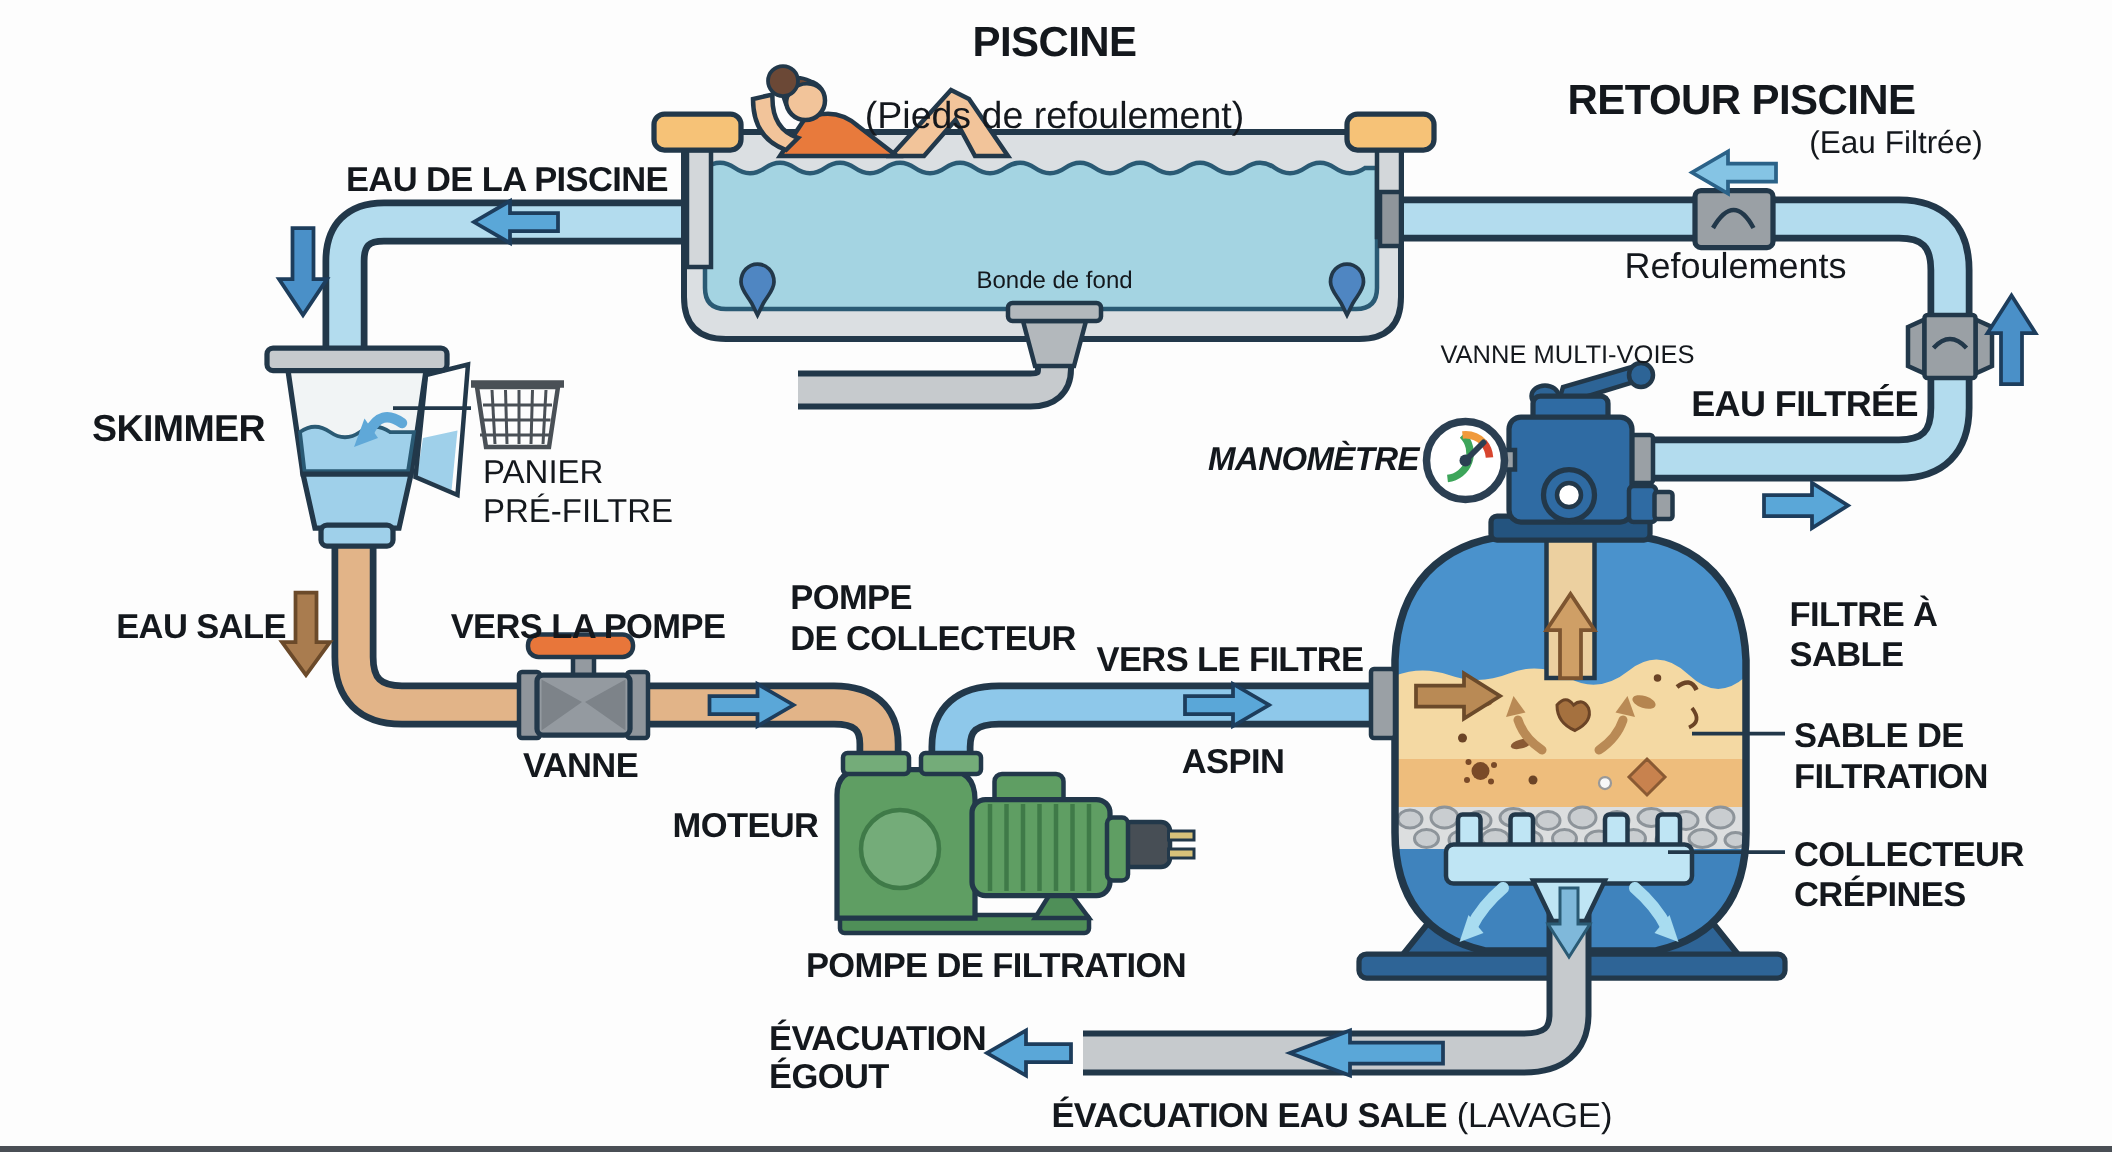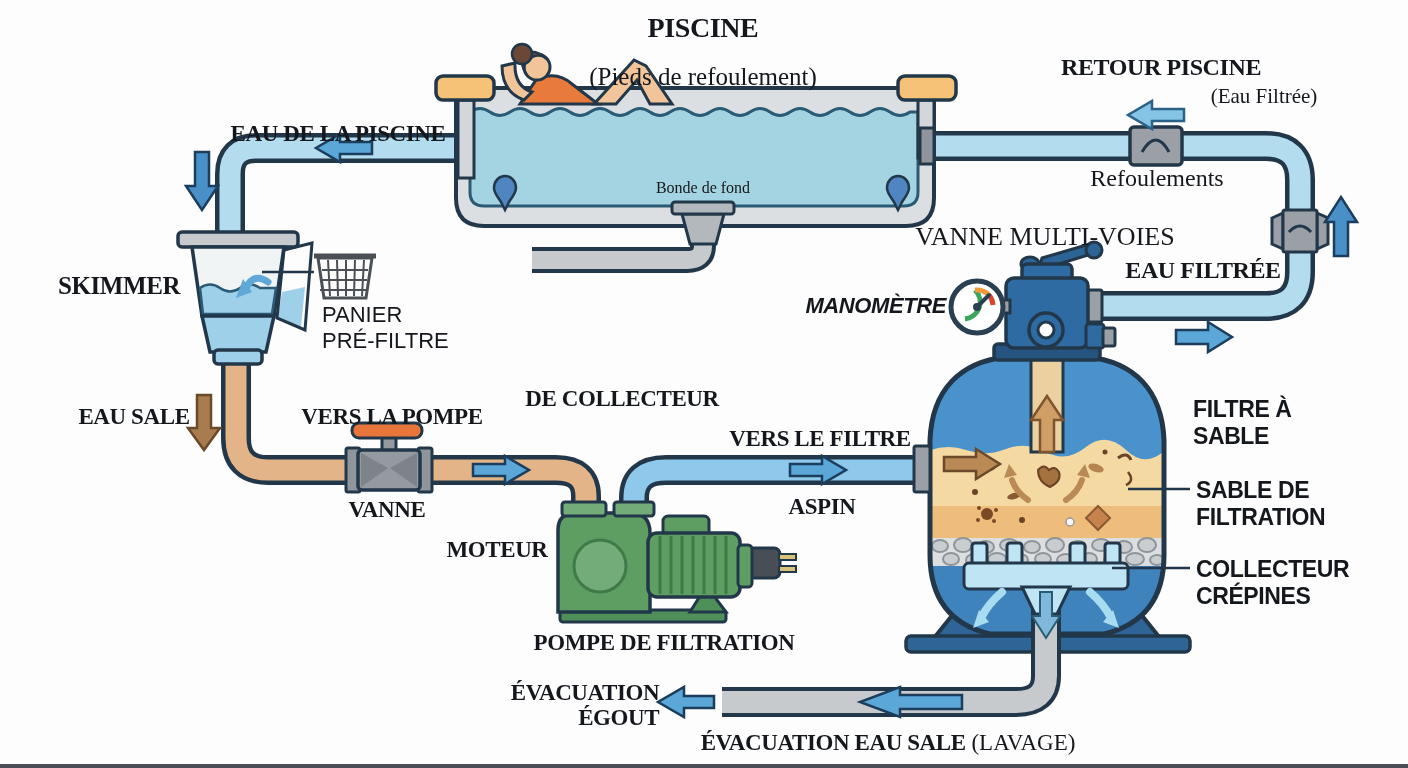--- a/index.html
+++ b/index.html
@@ -2,21 +2,21 @@
 <html><head>
 <meta charset="utf-8">
 <style>
   html,body{margin:0;padding:0;background:#ffffff;}
   #stage{position:relative;width:1408px;height:768px;background:#fdfdfd;overflow:hidden;
          font-family:"Liberation Sans", sans-serif;}
   #art{position:absolute;left:0;top:0;}
   .lbl{position:absolute;color:#14181d;font-weight:700;font-size:23px;letter-spacing:-0.4px;
        white-space:nowrap;line-height:26px;}
   .reg{font-weight:400;letter-spacing:0;}
-  .ctr{transform:translateX(-50%);text-align:right;font-family:Liberation Serif, serif;}
+  .ctr{transform:translateX(-50%);text-align:left;}
   .rt{text-align:right;}
 </style>
 </head>
 <body>
 
 <div id="stage">
 
 <svg id="art" width="1408" height="768" viewBox="0 0 1408 768">
   <defs>
     <clipPath id="tankClip">
@@ -268,44 +268,45 @@
     <polygon points="714,696 684,696 684,687 658,702 684,717 684,708 714,708" fill="#5aa7d8"></polygon>
   </g>
 
   <rect x="0" y="764" width="1408" height="4" fill="#4a4f55"></rect>
 </svg>
 
 <div class="lbl ctr" style="left:703px;top:15px;font-size:28px;">PISCINE</div>
 <div class="lbl ctr reg" style="left:703px;top:64px;font-size:25px;">(Pieds de refoulement)</div>
 <div class="lbl ctr reg" style="left:703px;top:175px;font-size:16px;">Bonde de fond</div>
 
-<div class="lbl ctr" style="left:338px;top:106px;margin-top:15px;">EAU DE LA PISCINE</div>
+<div class="lbl ctr" style="left:338px;top:106px;">EAU DE LA PISCINE</div>
 <div class="lbl ctr" style="left:119px;top:273px;font-size:25px;">SKIMMER</div>
 <div class="lbl reg" style="left:322px;top:302px;font-size:22px;">
   <div>PANIER</div>
   <div>PRÉ-FILTRE</div>
 </div>
 <div class="lbl ctr" style="left:134px;top:404px;">EAU SALE</div>
 
 <div class="lbl ctr" style="left:392px;top:404px;">VERS LA POMPE</div>
 <div class="lbl ctr" style="left:387px;top:497px;">VANNE</div>
 
 <div class="lbl ctr" style="left:622px;top:385px;line-height:27px;">
+  <div>POMPE</div>
   <div>DE COLLECTEUR</div>
 </div>
 <div class="lbl ctr" style="left:497px;top:537px;">MOTEUR</div>
 <div class="lbl ctr" style="left:820px;top:426px;">VERS LE FILTRE</div>
 <div class="lbl ctr" style="left:822px;top:494px;">ASPIN</div>
 <div class="lbl ctr" style="left:645px;top:630px;margin-left:19px;">POMPE DE FILTRATION</div>
 
-<div class="lbl ctr" style="left:1161px;top:54px;font-size:24px;">RETOUR PISCINE</div>
+<div class="lbl ctr" style="left:1161px;top:54px;font-size:28px;">RETOUR PISCINE</div>
 <div class="lbl ctr reg" style="left:1229px;top:83px;font-size:21px;margin-left:35px;">(Eau Filtrée)</div>
 <div class="lbl ctr reg" style="left:1157px;top:165px;font-size:24px;">Refoulements</div>
 
-<div class="lbl ctr reg" style="left:1045px;top:224px;font-size:26px;">VANNE MULTI-VOIES</div>
+<div class="lbl ctr reg" style="left:1045px;top:224px;font-size:17px;">VANNE MULTI-VOIES</div>
 <div class="lbl rt" style="left:800px;top:293px;width:146px;font-size:22px;font-style:italic;">MANOMÈTRE</div>
 <div class="lbl ctr" style="left:1203px;top:257px;font-size:24px;">EAU FILTRÉE</div>
 
 <div class="lbl" style="left:1193px;top:396px;line-height:27px;">
   <div>FILTRE À</div>
   <div>SABLE</div>
 </div>
 <div class="lbl" style="left:1196px;top:477px;line-height:27px;">
   <div>SABLE DE</div>
   <div>FILTRATION</div>

